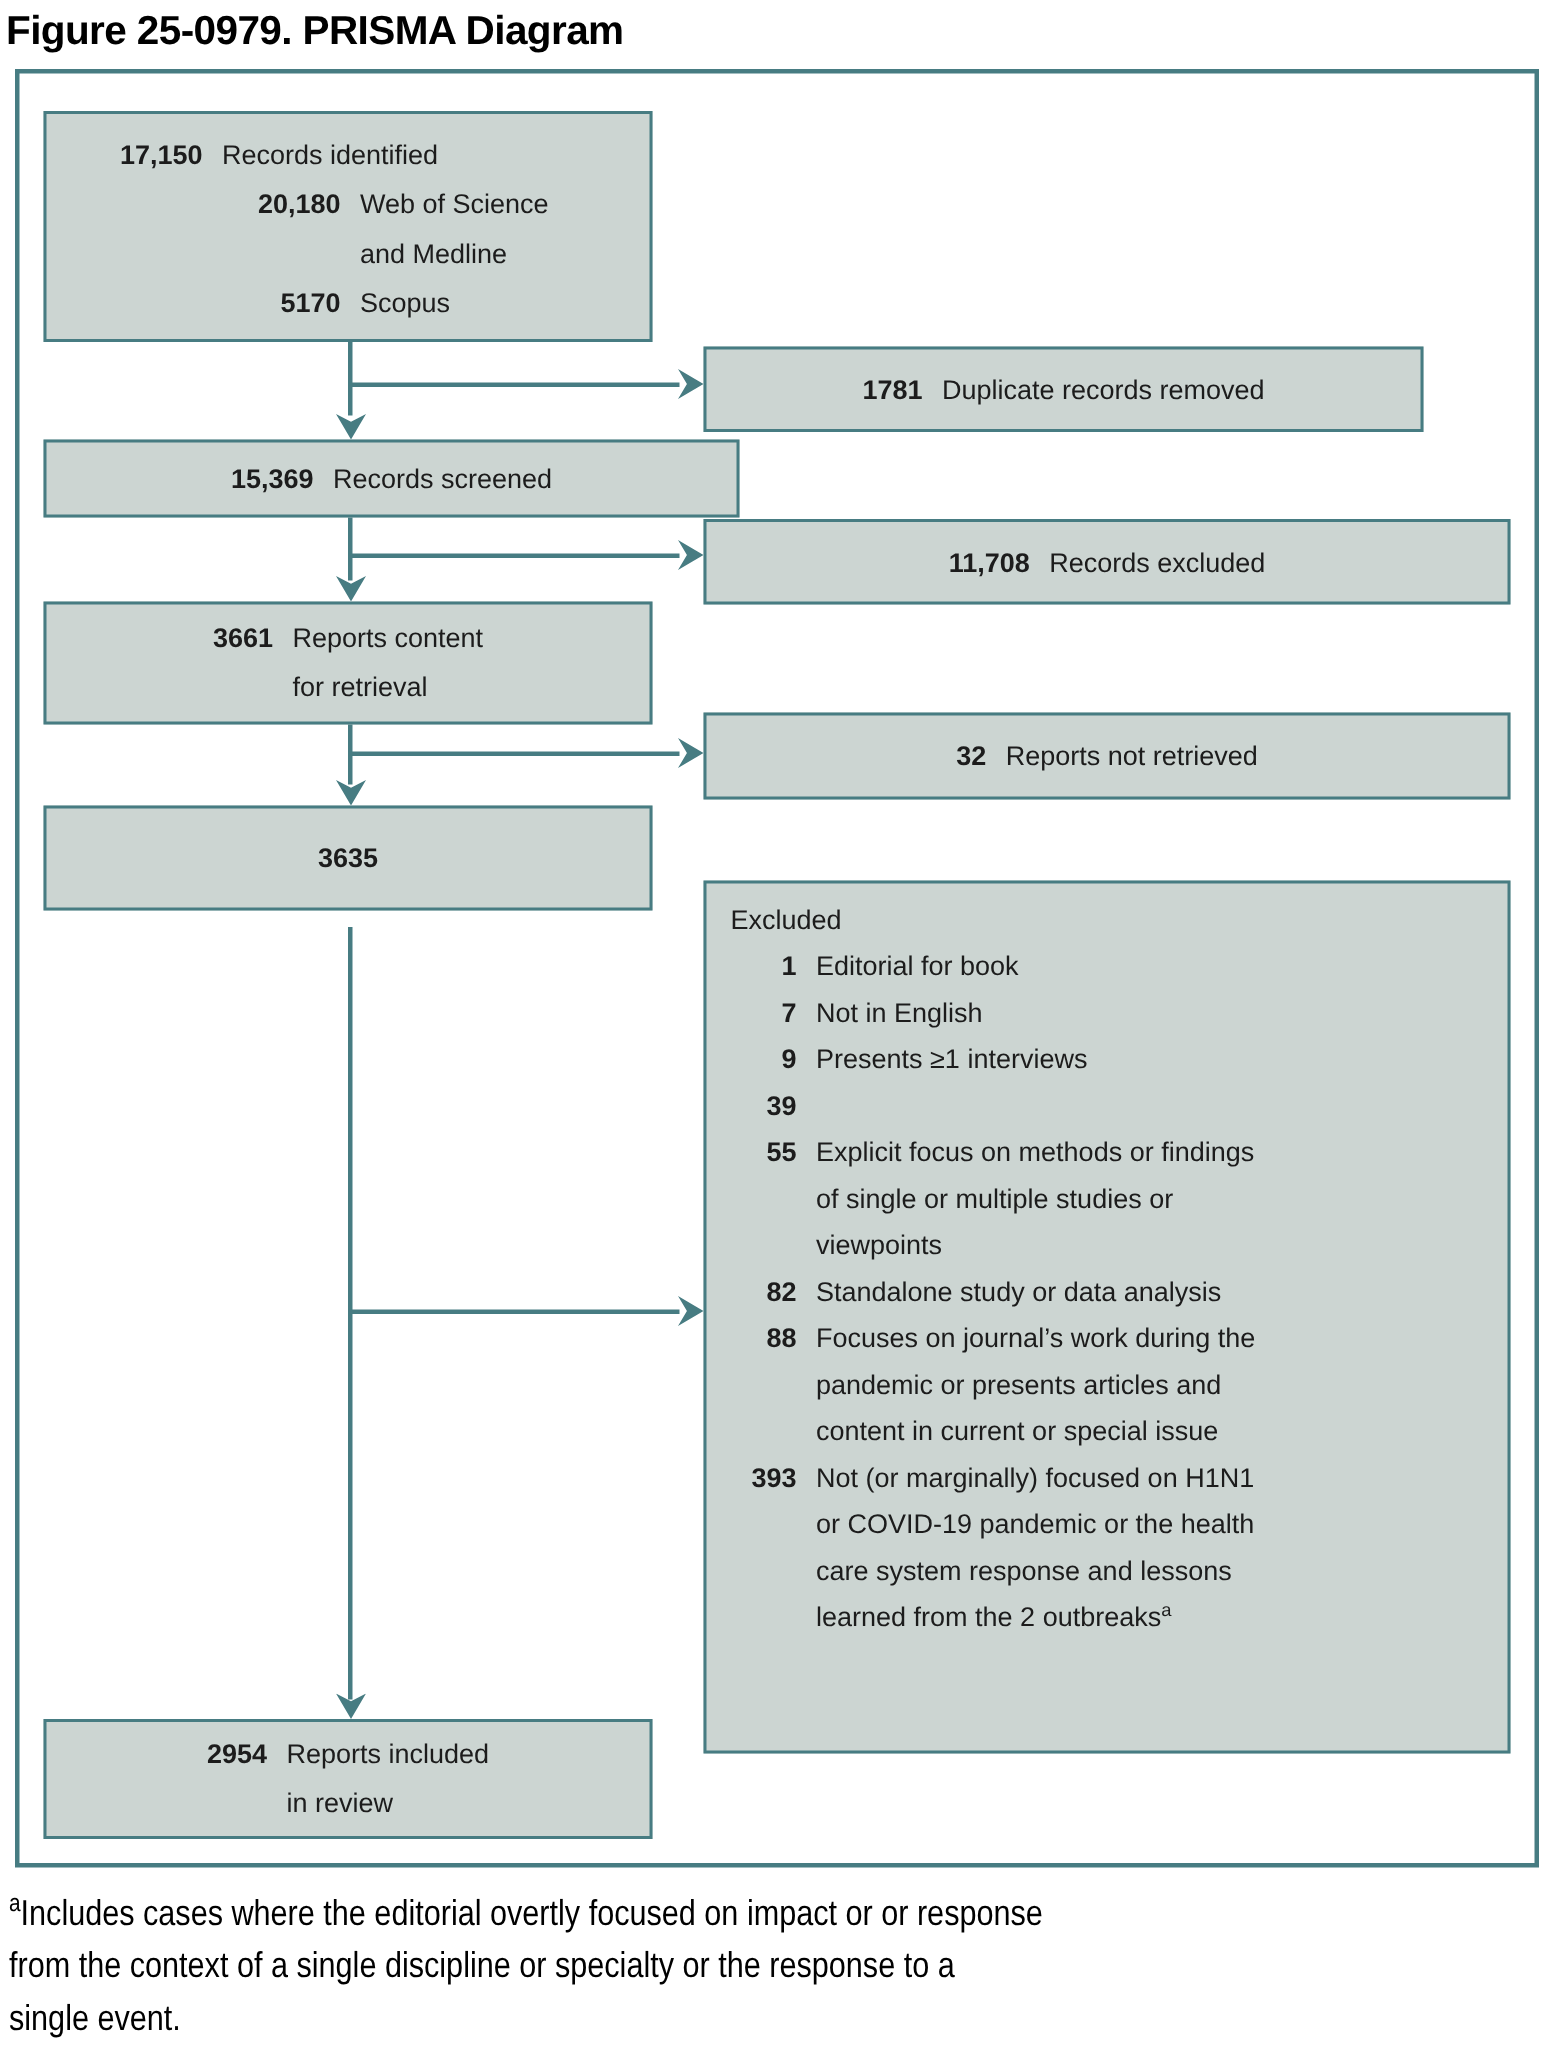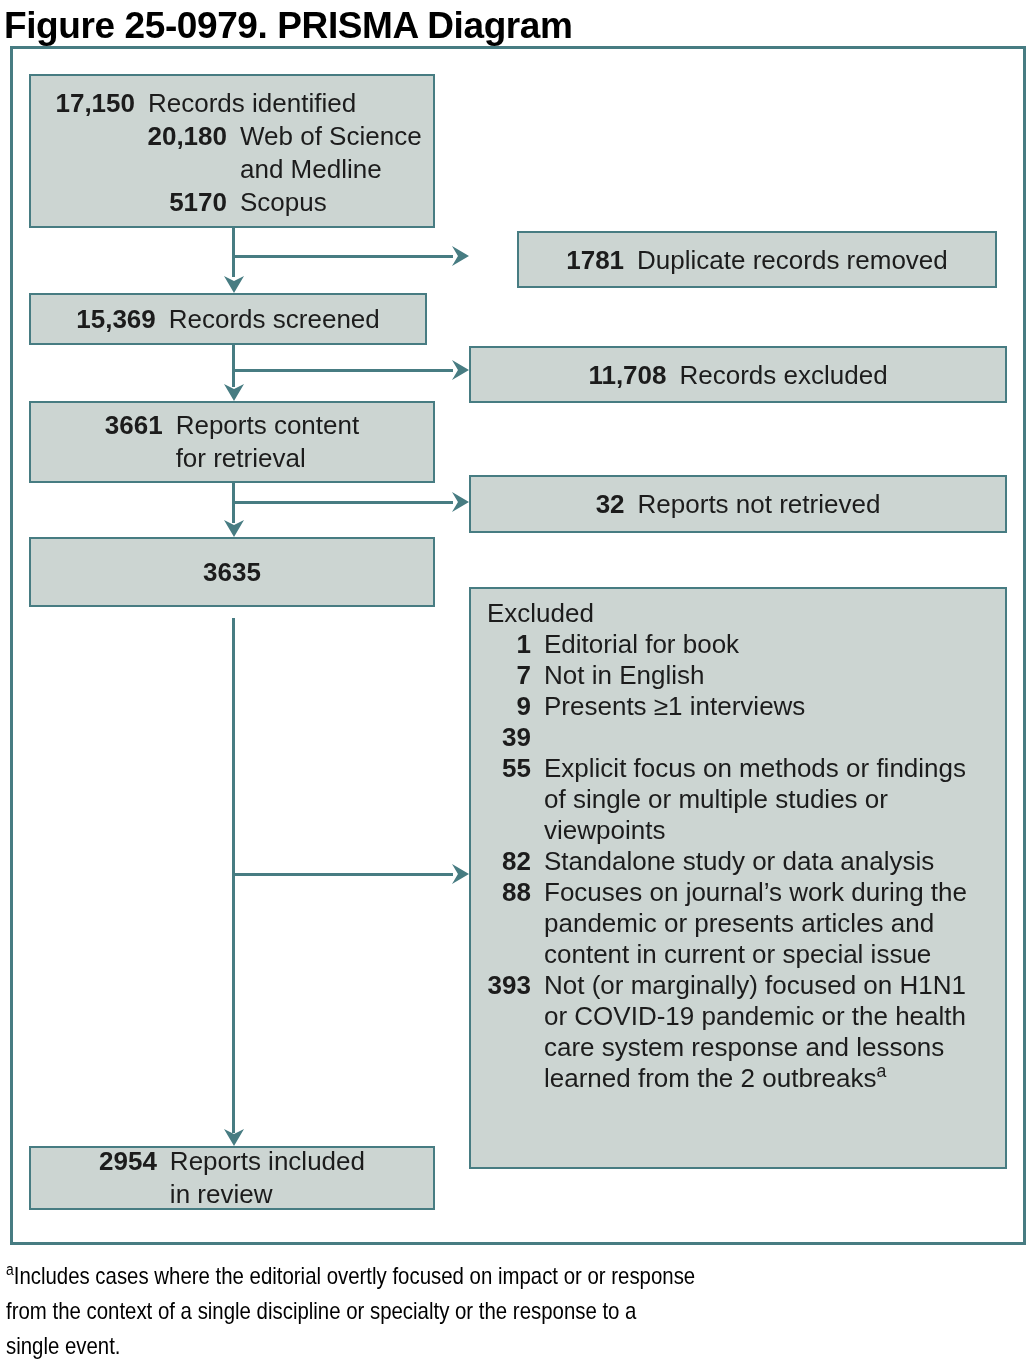--- a/index.html
+++ b/index.html
@@ -16,37 +16,37 @@
   .canvas{
     position:relative;
     width:1030px;
     height:1366px;
     background:#ffffff;
     overflow:hidden;
   }
   .fig-title{
     position:absolute;
     left:4px; top:5px;
-    font-size:37px;
+    font-size:27px;
     font-weight:bold;
     letter-spacing:-0.4px;
     color:#000;
   }
   .frame{
     position:absolute;
     left:10px; top:46px;
     width:1016px; height:1199px;
     border:3px solid var(--teal);
     background:#ffffff;
   }
   .box{
     position:absolute;
     background:var(--fill);
     border:2.5px solid var(--teal);
-    font-size:26px;
+    font-size:18px;
     line-height:30px;
     color:var(--ink);
   }
   .box.center{
     display:flex;
     align-items:center;
     justify-content:center;
   }
   .row{
     display:flex;
@@ -125,28 +125,28 @@
         <span class="num w182">20,180</span>
         <span class="label">Web of Science
 and Medline</span>
       </div>
       <div class="row">
         <span class="num w182">5170</span>
         <span class="label">Scopus</span>
       </div>
     </div>
 
-    <div class="box center" style="left:456px;top:182px;width:480px;height:57px;margin-left:48px;">
+    <div class="box center" style="left:456px;top:182px;width:480px;height:57px;">
       <div class="row">
         <span class="num">1781</span>
         <span class="label">Duplicate records removed</span>
       </div>
     </div>
 
-    <div class="box center" style="left:16px;top:244px;width:398px;height:52px;">
+    <div class="box center" style="left:16px;top:244px;width:464px;height:52px;">
       <div class="row">
         <span class="num">15,369</span>
         <span class="label">Records screened</span>
       </div>
     </div>
 
     <div class="box center" style="left:456px;top:297px;width:538px;height:57px;">
       <div class="row">
         <span class="num">11,708</span>
         <span class="label">Records excluded</span>
@@ -209,21 +209,21 @@
       </div>
       <div class="row ex-row">
         <span class="num">393</span>
         <span class="label"><span>Not (or marginally) focused on H1N1
 or COVID-19 pandemic or the health
 care system response and lessons
 learned from the 2 outbreaks</span><sup>a</sup></span>
       </div>
     </div>
 
-    <div class="box center" style="left:16px;top:1097px;width:406px;height:64px;">
+    <div class="box center" style="left:16px;top:1097px;width:406px;height:80px;">
       <div class="row lh33">
         <span class="num">2954</span>
         <span class="label">Reports included
 in review</span>
       </div>
     </div>
 
     <div class="vline" style="left:219px;top:179px;height:49px;"></div>
     <div class="ah-down" style="left:211px;top:227px;"></div>
     <div class="hline" style="left:219px;top:206px;width:221px;"></div>

